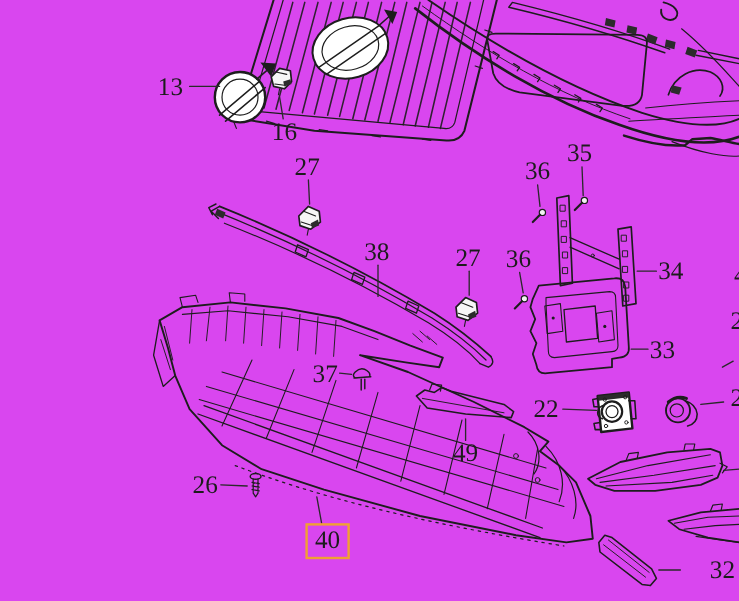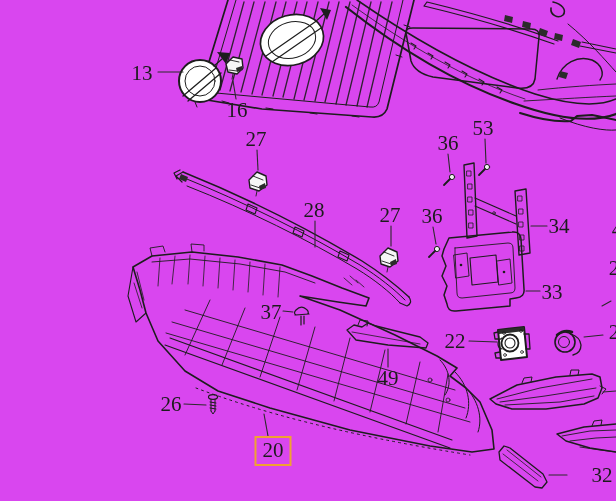--- a/index.html
+++ b/index.html
@@ -205,30 +205,30 @@
     <path d="M549,475 L567,475"></path>
     <path d="M584,337 L603,335"></path>
     <path d="M603,392 L616,391"></path>
     <path d="M602,306 L611,301"></path>
   </g>
 </svg>
 
   <div class="callout" style="left:142px;top:73px">13</div>
   <div class="callout" style="left:237px;top:110px">16</div>
   <div class="callout" style="left:256px;top:139px">27</div>
-  <div class="callout" style="left:314px;top:210px">28</div>
+  <div class="callout" style="left:314px;top:210px">38</div>
   <div class="callout" style="left:390px;top:215px">27</div>
   <div class="callout" style="left:448px;top:143px">36</div>
-  <div class="callout" style="left:483px;top:128px">53</div>
+  <div class="callout" style="left:483px;top:128px">35</div>
   <div class="callout" style="left:559px;top:226px">34</div>
   <div class="callout" style="left:432px;top:216px">36</div>
   <div class="callout" style="left:552px;top:292px">33</div>
   <div class="callout" style="left:455px;top:341px">22</div>
   <div class="callout" style="left:388px;top:378px">49</div>
   <div class="callout" style="left:271px;top:312px">37</div>
   <div class="callout" style="left:171px;top:404px">26</div>
-  <div class="callout hl" style="left:273px;top:451px">20</div>
+  <div class="callout hl" style="left:273px;top:451px">40</div>
   <div class="callout" style="left:602px;top:475px">32</div>
   <div class="callout" style="left:617px;top:229px">4</div>
   <div class="callout" style="left:614px;top:268px">2</div>
   <div class="callout" style="left:614px;top:332px">2</div>
 
 </div>
 
 </body></html>

